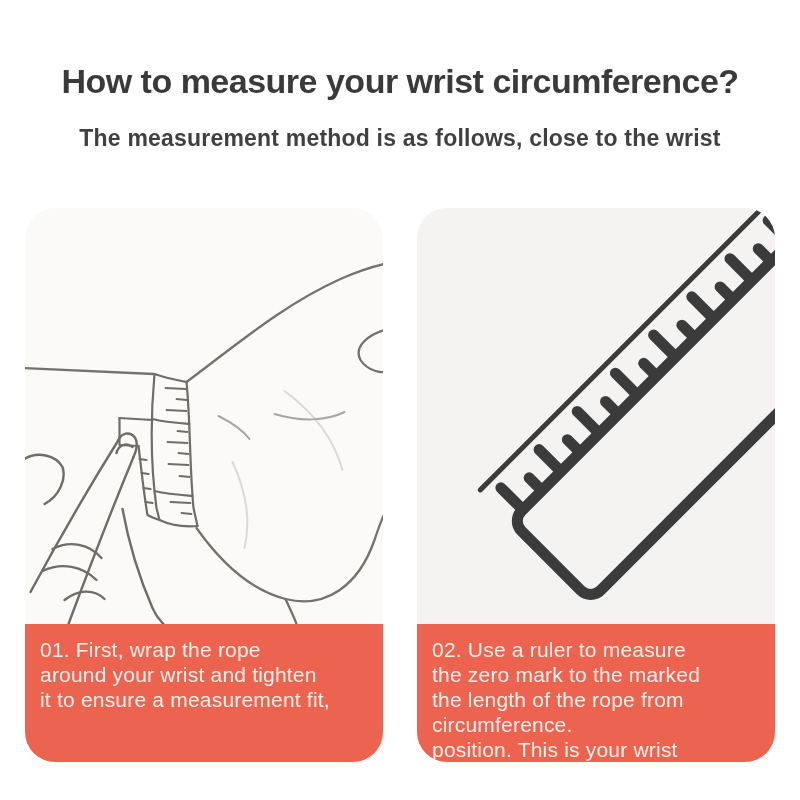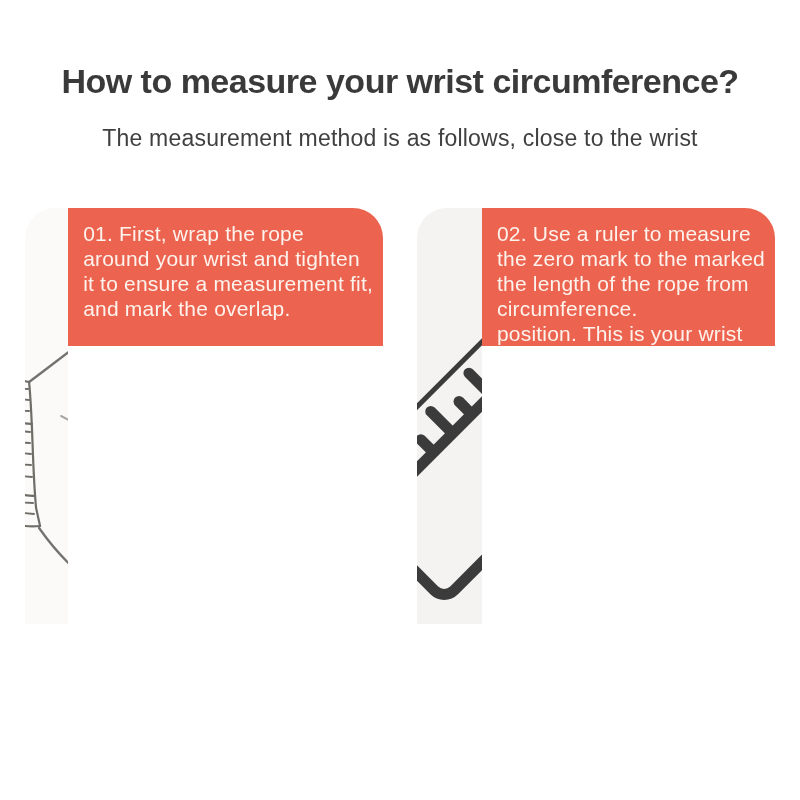--- a/index.html
+++ b/index.html
@@ -6,26 +6,26 @@
   body{
     width:800px;height:800px;overflow:hidden;background:#ffffff;
     font-family:"Liberation Sans","DejaVu Sans",sans-serif;
   }
   .header{text-align:center}
   .title{
     margin:0;padding-top:62px;
     font-size:34px;font-weight:700;letter-spacing:-0.5px;color:#3a3a3a;
   }
   .subtitle{
-    margin:24px 0 0;font-size:23px;font-weight:400;color:#404040;letter-spacing:0.2px;
+    margin:24px 0 0;font-size:23px;font-weight:700;color:#404040;letter-spacing:0.2px;
   }
   .cards{display:flex;gap:34px;margin:56px 25px 0}
   .card{
     flex:1;height:554px;border-radius:30px;overflow:hidden;
-    display:flex;flex-direction:row;
+    display:flex;flex-direction:column;
   }
   .illus{height:416px;position:relative}
   .illus-1{background:#fbfaf8}
   .illus-2{background:#f4f3f1}
   .illus svg{display:block;width:100%;height:100%}
   .caption{
     height:138px;box-sizing:border-box;
     background:#ec6450;padding:13px 10px 0 15px;
   }
   .cap-line{
@@ -109,21 +109,20 @@
             <path d="M20,363 C39,354 60,358 74,372"></path>
             <path d="M42,392 C56,381 72,381 82,391"></path>
             <path d="M100,301 C106,334 116,368 130,400 C134,409 138,413 141,416"></path>
           </g>
         </svg>
       </div>
       <div class="caption">
         <div class="cap-line">01. First, wrap the rope</div>
         <div class="cap-line">around your wrist and tighten</div>
         <div class="cap-line">it to ensure a measurement fit,</div>
-        <div class="cap-line">and mark the overlap.</div>
       </div>
     </section>
 
     <section class="card">
       <div class="illus illus-2">
         <svg viewBox="0 0 363 416" preserveAspectRatio="xMidYMid slice">
           <g transform="translate(97,313) rotate(-45)" fill="none" stroke="#3b3b3b" stroke-linecap="round">
 
             <line x1="0" y1="-44" x2="460" y2="-44" stroke-width="5"></line>
 

